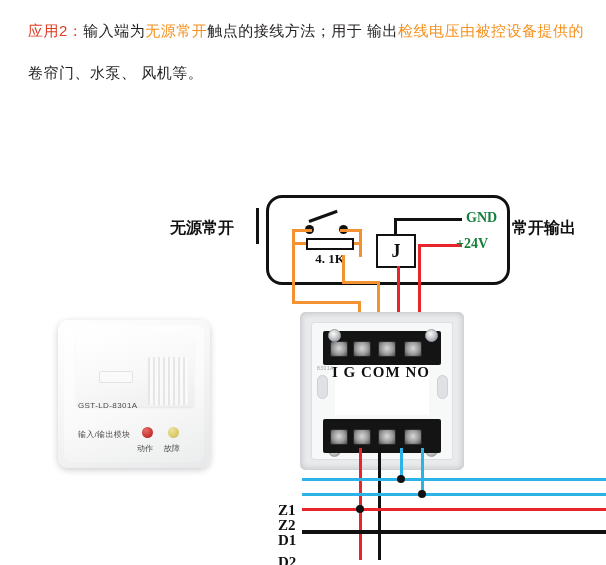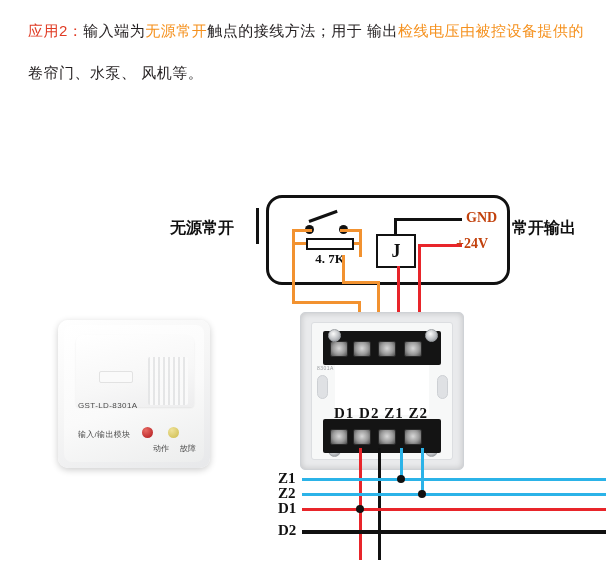--- a/index.html
+++ b/index.html
@@ -51,21 +51,21 @@
     position:absolute;left:300px;top:101px;width:60px;text-align:center;
     font-size:13px;font-weight:700;color:#111;
     font-family:"Liberation Serif","DejaVu Serif",serif;
   }
   .sw-dot{position:absolute;width:9px;height:9px;border-radius:50%;background:#111;}
   .sw-arm{
     position:absolute;left:309px;top:70px;width:30px;height:3px;background:#111;
     transform:rotate(-20deg);transform-origin:left center;
   }
   .pin-label{
-    position:absolute;font-size:14px;font-weight:700;color:#c2410c;
+    position:absolute;font-size:14px;font-weight:700;color:#15803d;
     font-family:"Liberation Serif","DejaVu Serif",serif;white-space:nowrap;
   }
   .side-label{
     position:absolute;font-size:16px;color:#111;white-space:nowrap;
     font-family:"Liberation Serif","DejaVu Serif",serif;font-weight:700;
   }
   .side-bar{position:absolute;width:3px;background:#111;}
   
   #module{
     position:absolute;left:300px;top:162px;width:162px;height:156px;
@@ -143,26 +143,26 @@
     letter-spacing:.3px;font-family:"Liberation Sans",sans-serif;text-align:center;
   }
   #leftmod .led{
     position:absolute;top:102px;width:11px;height:11px;border-radius:50%;
   }
   #leftmod .led.red{background:radial-gradient(circle at 35% 30%,#e86a63,#b0161a);}
   #leftmod .led.yellow{background:radial-gradient(circle at 35% 30%,#efe29a,#cdbb4a);}
   #leftmod .ledtxt{
     position:absolute;top:118px;font-size:8px;color:#4a4a4a;
     font-family:"Liberation Sans",sans-serif;
-    margin-left:16px;
   }
   
   .bus-label{
     position:absolute;font-size:15px;font-weight:700;color:#111;
     font-family:"Liberation Serif","DejaVu Serif",serif;
+    margin-top:32px;
   }
 </style>
 </head>
 <body>
 
 <div id="caption">
   <span>
     <span class="hl-red">应用2：</span><span>输入端为</span><span class="hl-orange">无源常开</span><span>触点的接线方法；用于</span>
   </span>
   <span>
@@ -186,21 +186,21 @@
   <div class="sw-arm"></div>
 
   <div class="wire orange v" style="left:292px;top:79px;height:28px;"></div>
   <div class="wire orange h" style="left:292px;top:79px;width:20px;"></div>
   <div class="wire orange h" style="left:340px;top:79px;width:22px;"></div>
   <div class="wire orange v" style="left:359px;top:79px;height:28px;"></div>
   <div class="wire orange h" style="left:292px;top:92px;width:18px;"></div>
   <div class="wire orange h" style="left:351px;top:92px;width:11px;"></div>
 
   <div class="resistor"></div>
-  <div class="res-label">4. 7K</div>
+  <div class="res-label">4. 1K</div>
 
   <div class="jbox">J</div>
 
   <div class="wire black v" style="left:394px;top:68px;height:18px;"></div>
   <div class="wire black h" style="left:394px;top:68px;width:68px;"></div>
   <div class="pin-label" style="left:466px;top:60px;">GND</div>
 
   <div class="wire red h" style="left:418px;top:94px;width:44px;"></div>
   <div class="pin-label" style="left:456px;top:86px;">+24V</div>
 
@@ -235,21 +235,21 @@
     <div class="corner-screw" style="left:124px;top:131px;"></div>
 
     <div class="strip bottom">
       <div class="screw" style="left:7px;"></div>
       <div class="screw" style="left:30px;"></div>
       <div class="screw" style="left:55px;"></div>
       <div class="screw" style="left:81px;"></div>
     </div>
   </div>
 
-  <div class="term-row-label" style="left:300px;top:255px;">D1 D2 Z1 Z2</div>
+  <div class="term-row-label" style="left:300px;top:214px;">I G  COM NO</div>
 
   <div class="wire red v" style="left:359px;top:298px;height:112px;"></div>
   <div class="wire black v" style="left:378px;top:298px;height:112px;"></div>
   <div class="wire blue v" style="left:400px;top:298px;height:32px;"></div>
   <div class="wire blue v" style="left:421px;top:298px;height:47px;"></div>
 
   <div class="wire blue h" style="left:302px;top:328px;width:304px;"></div>
   <div class="wire blue h" style="left:302px;top:343px;width:304px;"></div>
   <div class="wire red h" style="left:302px;top:358px;width:304px;"></div>
   <div class="wire black h" style="left:302px;top:380px;width:304px;height:4px;"></div>

